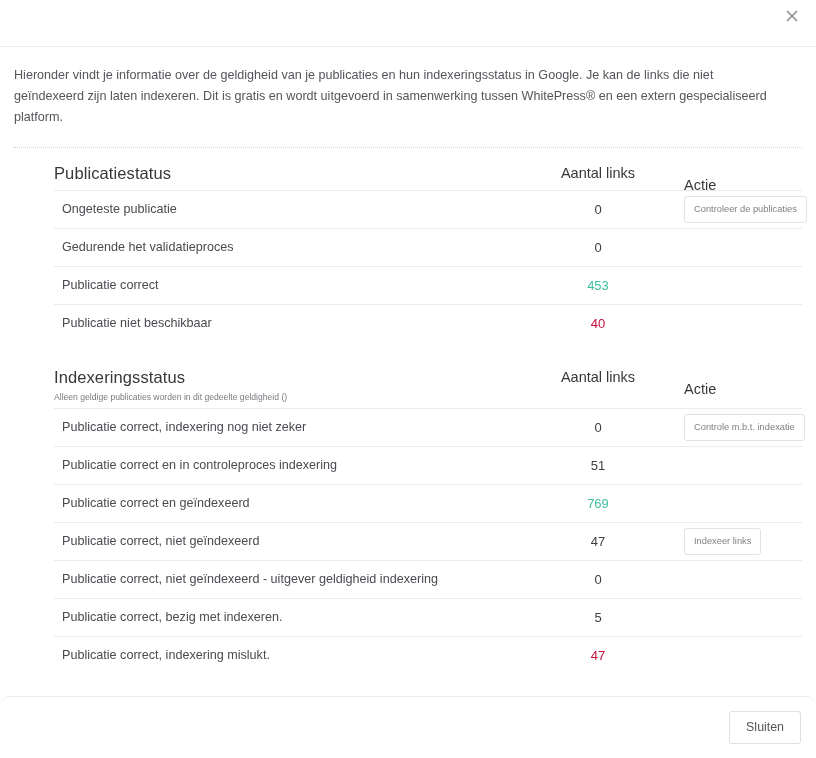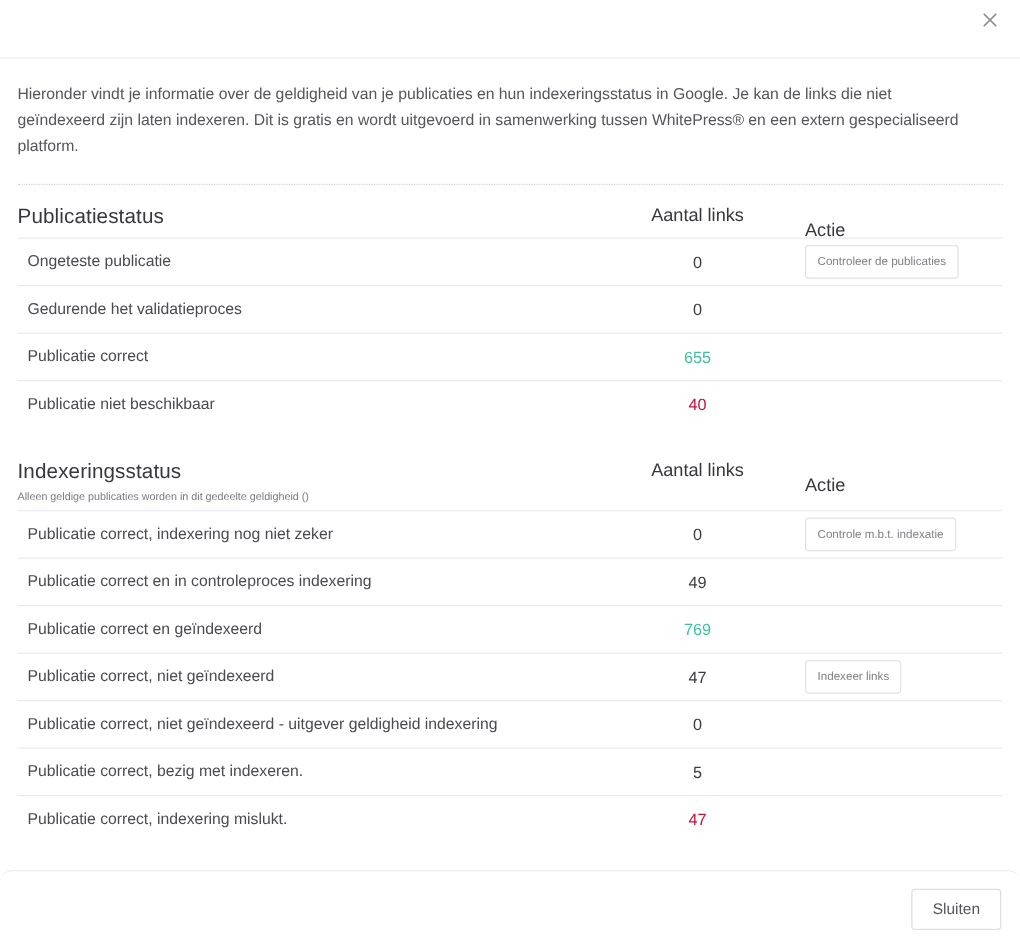--- a/index.html
+++ b/index.html
@@ -75,21 +75,21 @@
     max-width: 800px;
   }
 
   .dotted-sep {
     margin: 19px 14px 0 14px;
     border-top: 1px dotted #d3d3d8;
     height: 0;
   }
 
   
-  .section { padding: 0 14px; }
+  .section { padding: 0 14px; margin-left: 40px; }
   .section-head {
     position: relative;
     display: flex;
     align-items: flex-start;
     height: 42px;
     padding-top: 15px;
   }
   .section-head.with-sub { height: 56px; }
   .section-title-wrap {
     flex: 1 1 auto;
@@ -238,21 +238,21 @@
           </div>
         </div>
 
         <div class="row">
           <div class="row-label">Gedurende het validatieproces</div>
           <div class="row-count">0</div>
         </div>
 
         <div class="row">
           <div class="row-label">Publicatie correct</div>
-          <div class="row-count green">655</div>
+          <div class="row-count green">453</div>
         </div>
 
         <div class="row">
           <div class="row-label">Publicatie niet beschikbaar</div>
           <div class="row-count red">40</div>
         </div>
 
       </div>
     </div>
 
@@ -270,21 +270,21 @@
         <div class="row">
           <div class="row-label">Publicatie correct, indexering nog niet zeker</div>
           <div class="row-count">0</div>
           <div class="row-action">
             <button class="action-btn">Controle m.b.t. indexatie</button>
           </div>
         </div>
 
         <div class="row">
           <div class="row-label">Publicatie correct en in controleproces indexering</div>
-          <div class="row-count">49</div>
+          <div class="row-count">51</div>
         </div>
 
         <div class="row">
           <div class="row-label">Publicatie correct en geïndexeerd</div>
           <div class="row-count green">769</div>
         </div>
 
         <div class="row">
           <div class="row-label">Publicatie correct, niet geïndexeerd</div>
           <div class="row-count">47</div>

